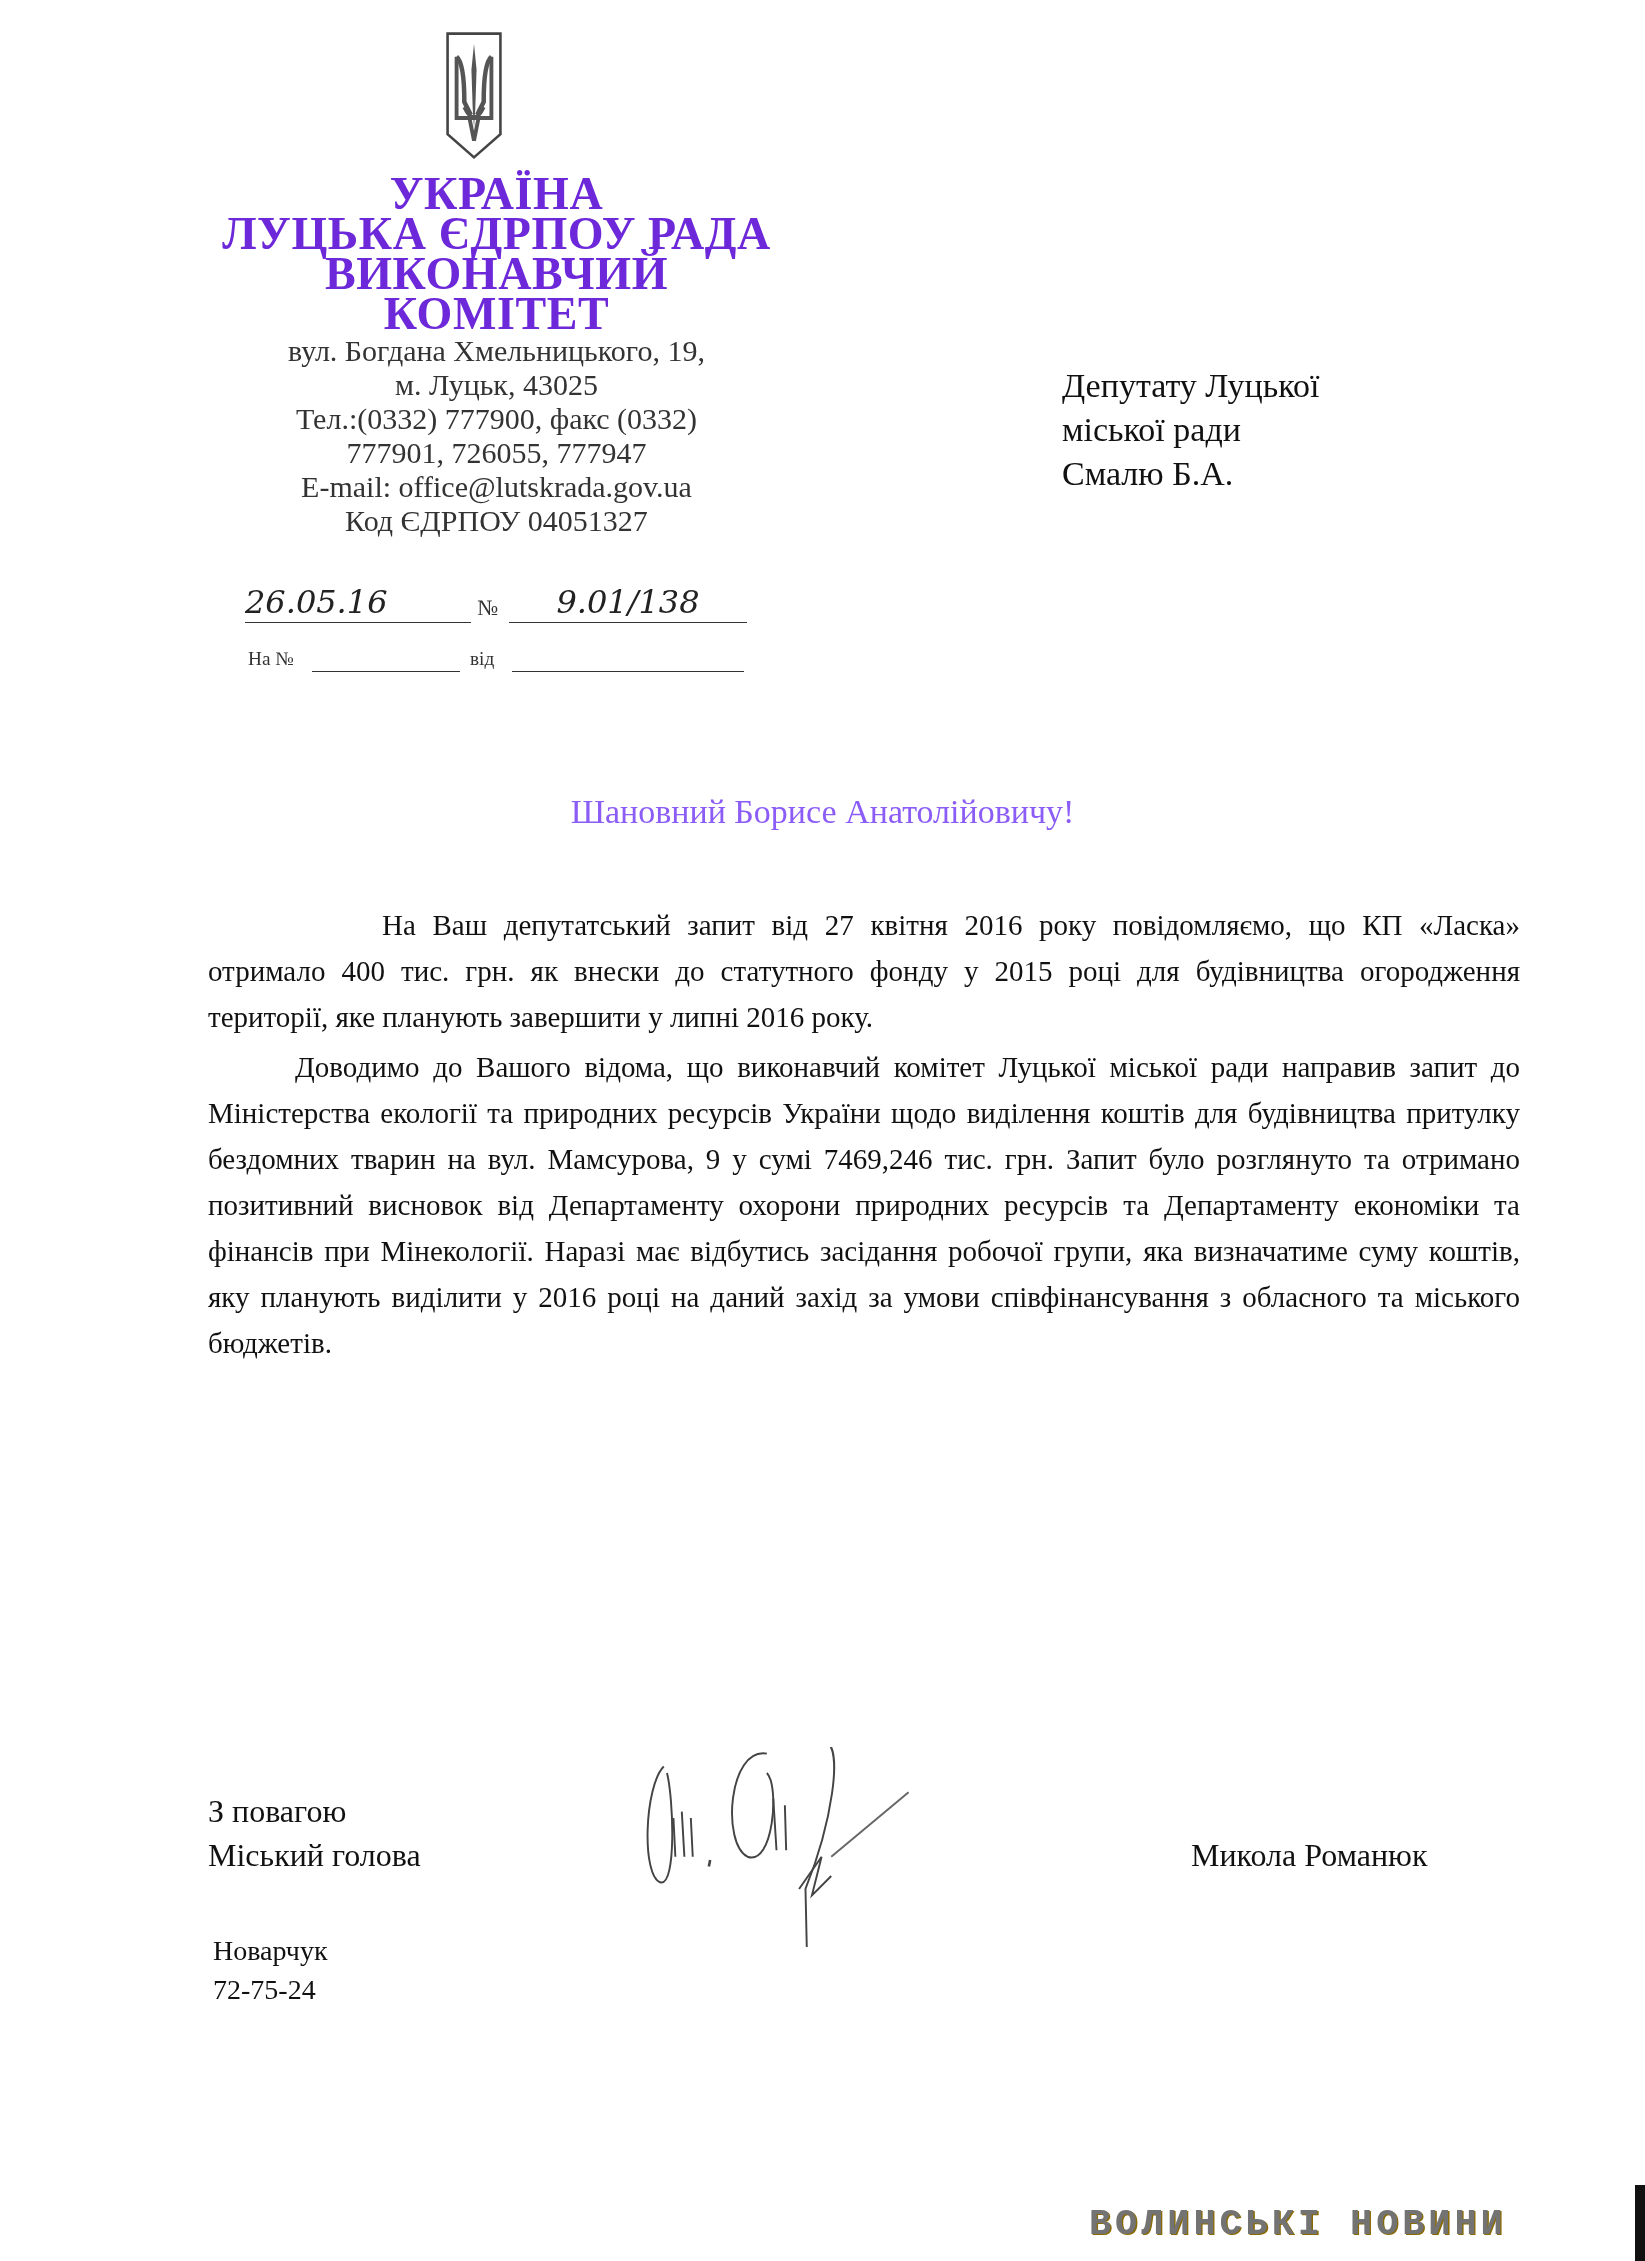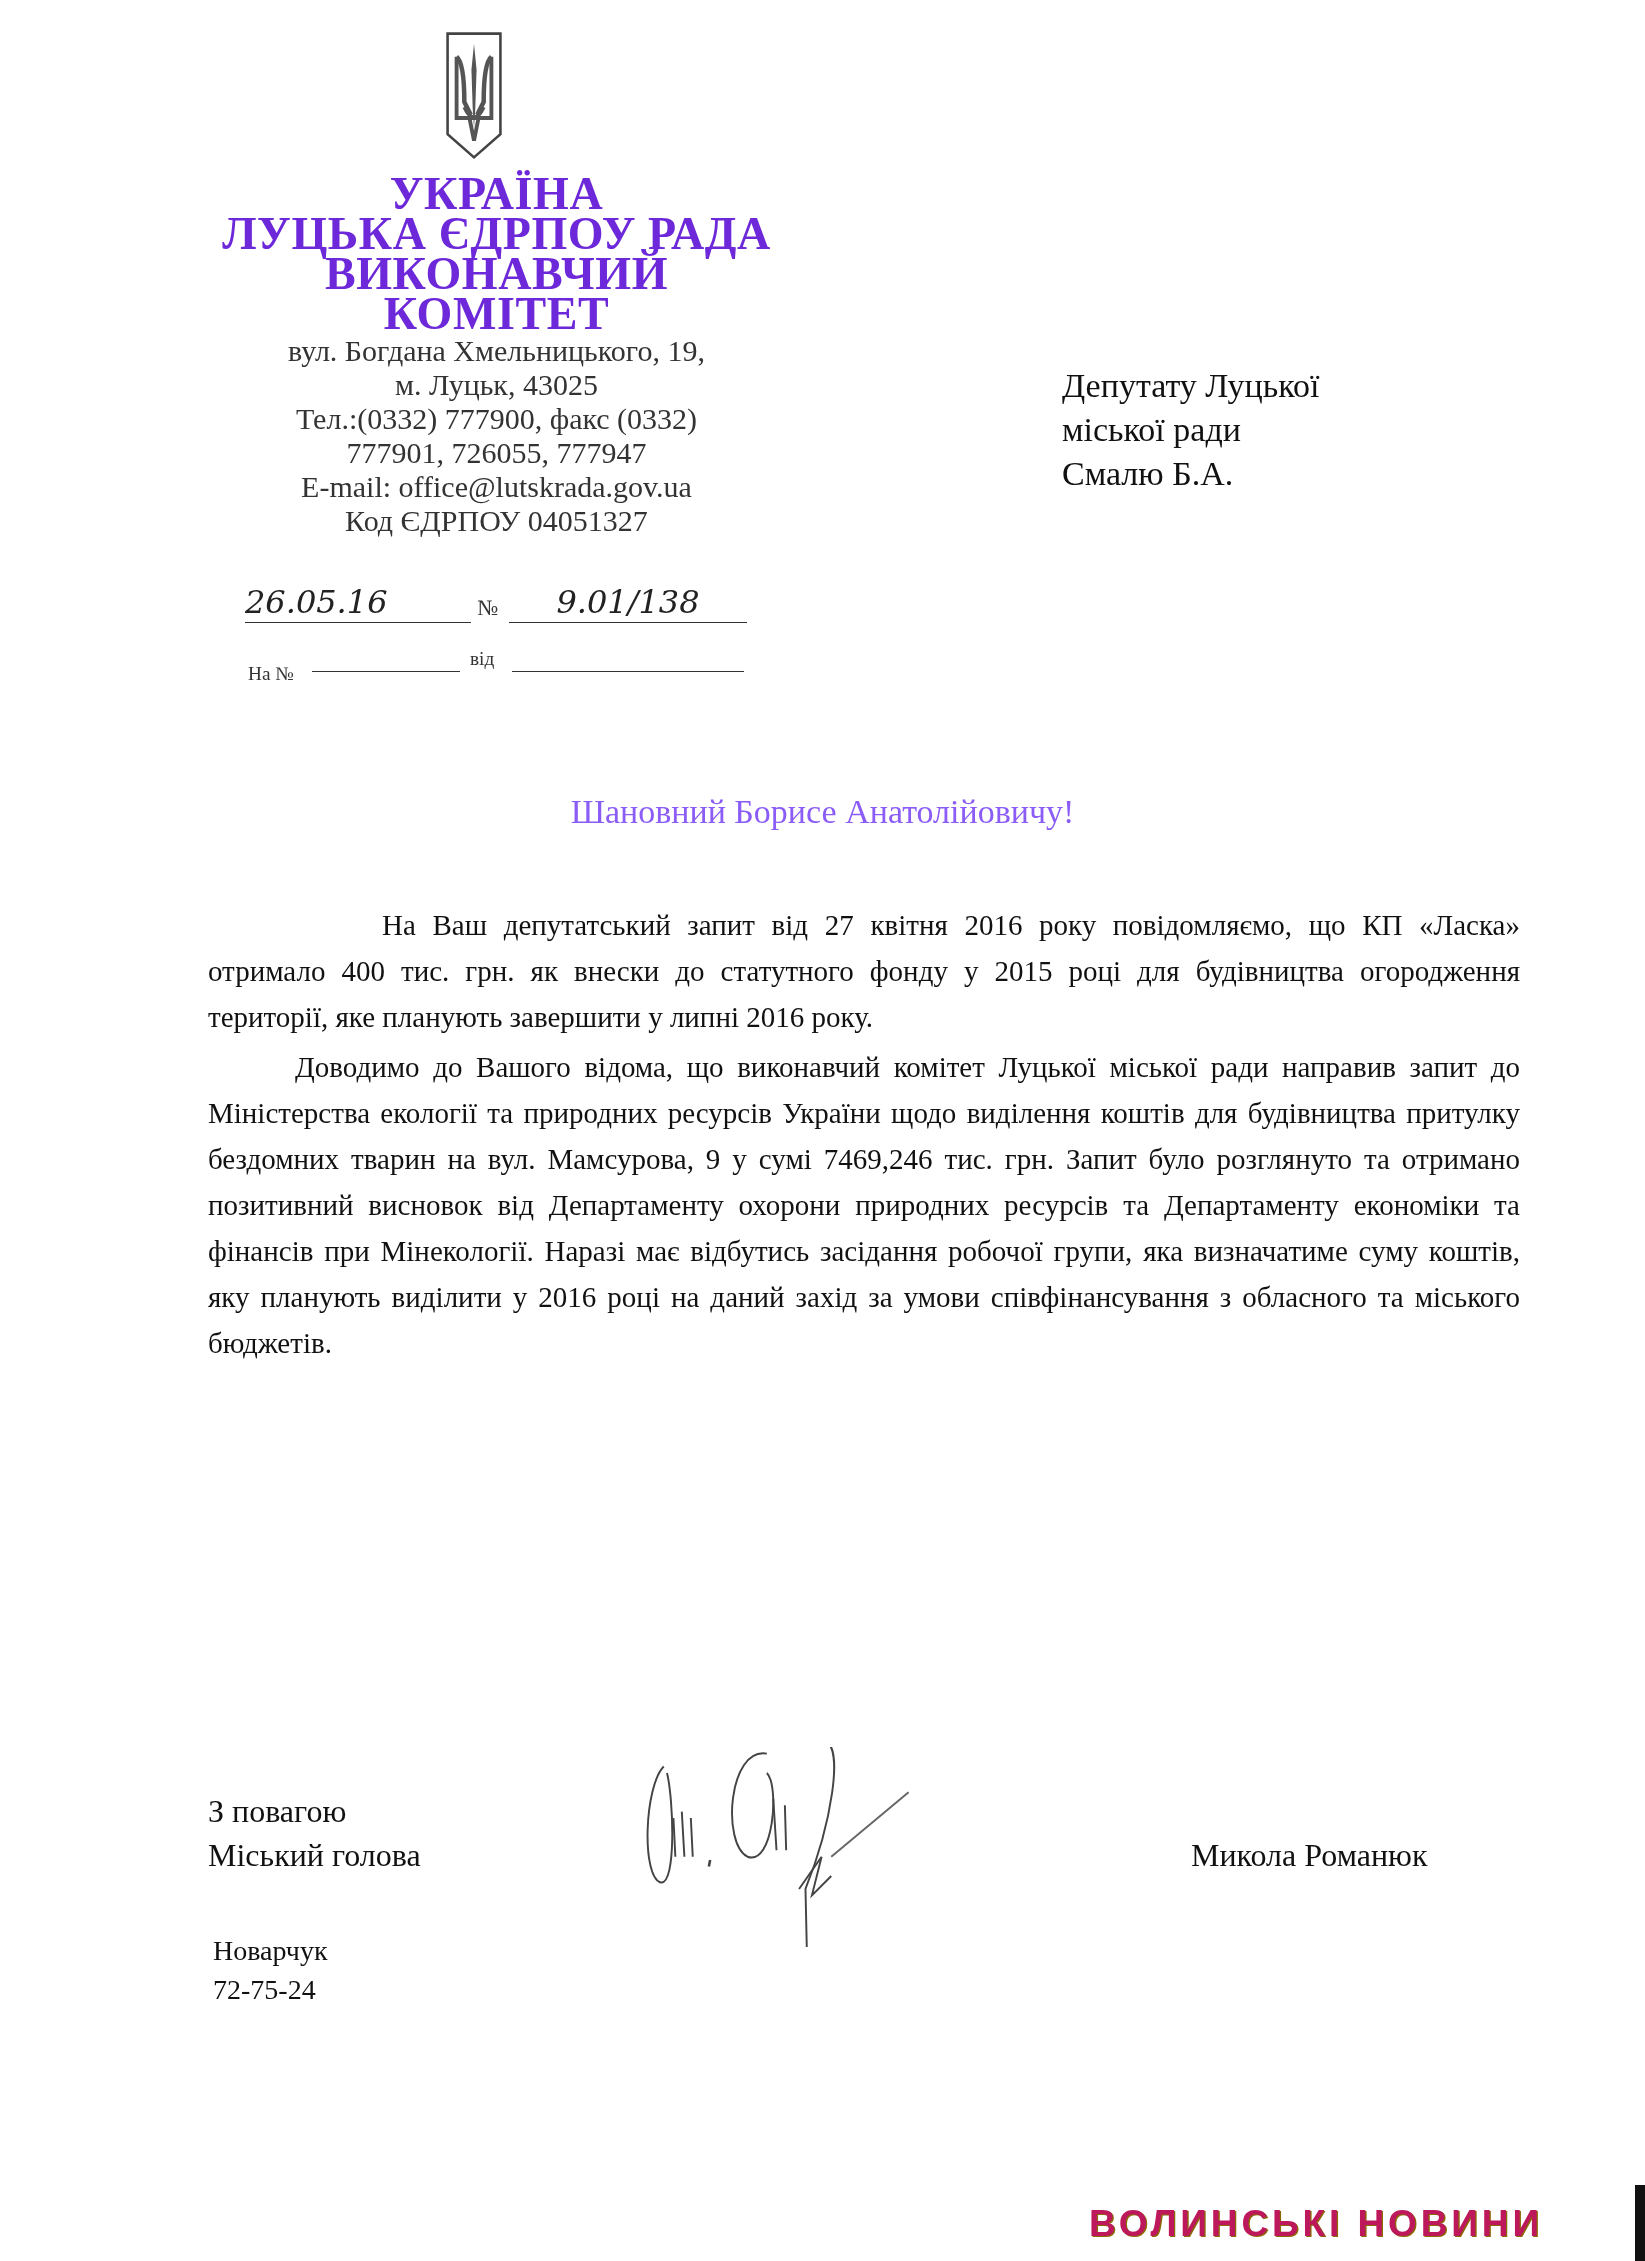--- a/index.html
+++ b/index.html
@@ -66,25 +66,25 @@
 
     
     .closing { left: 208px; top: 1789px; font-size: 32px; line-height: 44px; color: #111; }
     .signer-name { left: 1191px; top: 1837px; font-size: 32px; color: #111; }
     .signature { left: 638px; top: 1747px; width: 277px; height: 213px; }
     .executor { left: 213px; top: 1931px; font-size: 28px; line-height: 39px; color: #111; }
 
     
     .brand {
       left: 1089px; top: 2203px;
-      font-family: Liberation Sans, sans-serif;
+      font-family: Liberation Mono, monospace;
       font-weight: bold;
       font-size: 37px;
       letter-spacing: 3.9px;
-      color: #be185d;
+      color: #737373;
       text-shadow: 1.3px 1.3px 0 #8a6a00;
     }
     .edge-bar { left: 1635px; top: 2185px; width: 9.7px; height: 76px; background: #111; }
   </style>
 </head>
 <body>
 
 <svg class="abs coat" viewBox="0 0 90 200">
   <path d="M4 4 H86 V160 L45 196 L4 160 Z" fill="none" stroke="#444" stroke-width="4"></path>
   <path d="M45 20 L49 60 L47 120 L45 150 L43 120 L41 60 Z" fill="#555"></path>
@@ -106,21 +106,21 @@
   <div class="lh-line">Код ЄДРПОУ 04051327</div>
 </div>
 
 <div class="abs reg-row">
   <span class="abs hand underline" style="left:0; top:0; width:226px; height:39px;">26.05.16</span>
   <span class="abs" style="left:232px; top:11.6px; font-size:22px; color:#333;">№</span>
   <span class="abs hand underline" style="left:264px; top:0; width:238px; height:39px; text-align:center;">9.01/138</span>
 </div>
 
 <div class="abs ref-row">
-  <span class="abs" style="left:0; top:15px;">На №</span>
+  <span class="abs" style="left:0; top:0;">На №</span>
   <span class="abs underline" style="left:64px; top:0; width:148px; height:23px;"></span>
   <span class="abs" style="left:222px; top:0;">від</span>
   <span class="abs underline" style="left:264px; top:0; width:232px; height:23px;"></span>
 </div>
 
 <div class="abs addressee">
   <div>Депутату Луцької</div>
   <div>міської ради</div>
   <div>Смалю Б.А.</div>
 </div>

